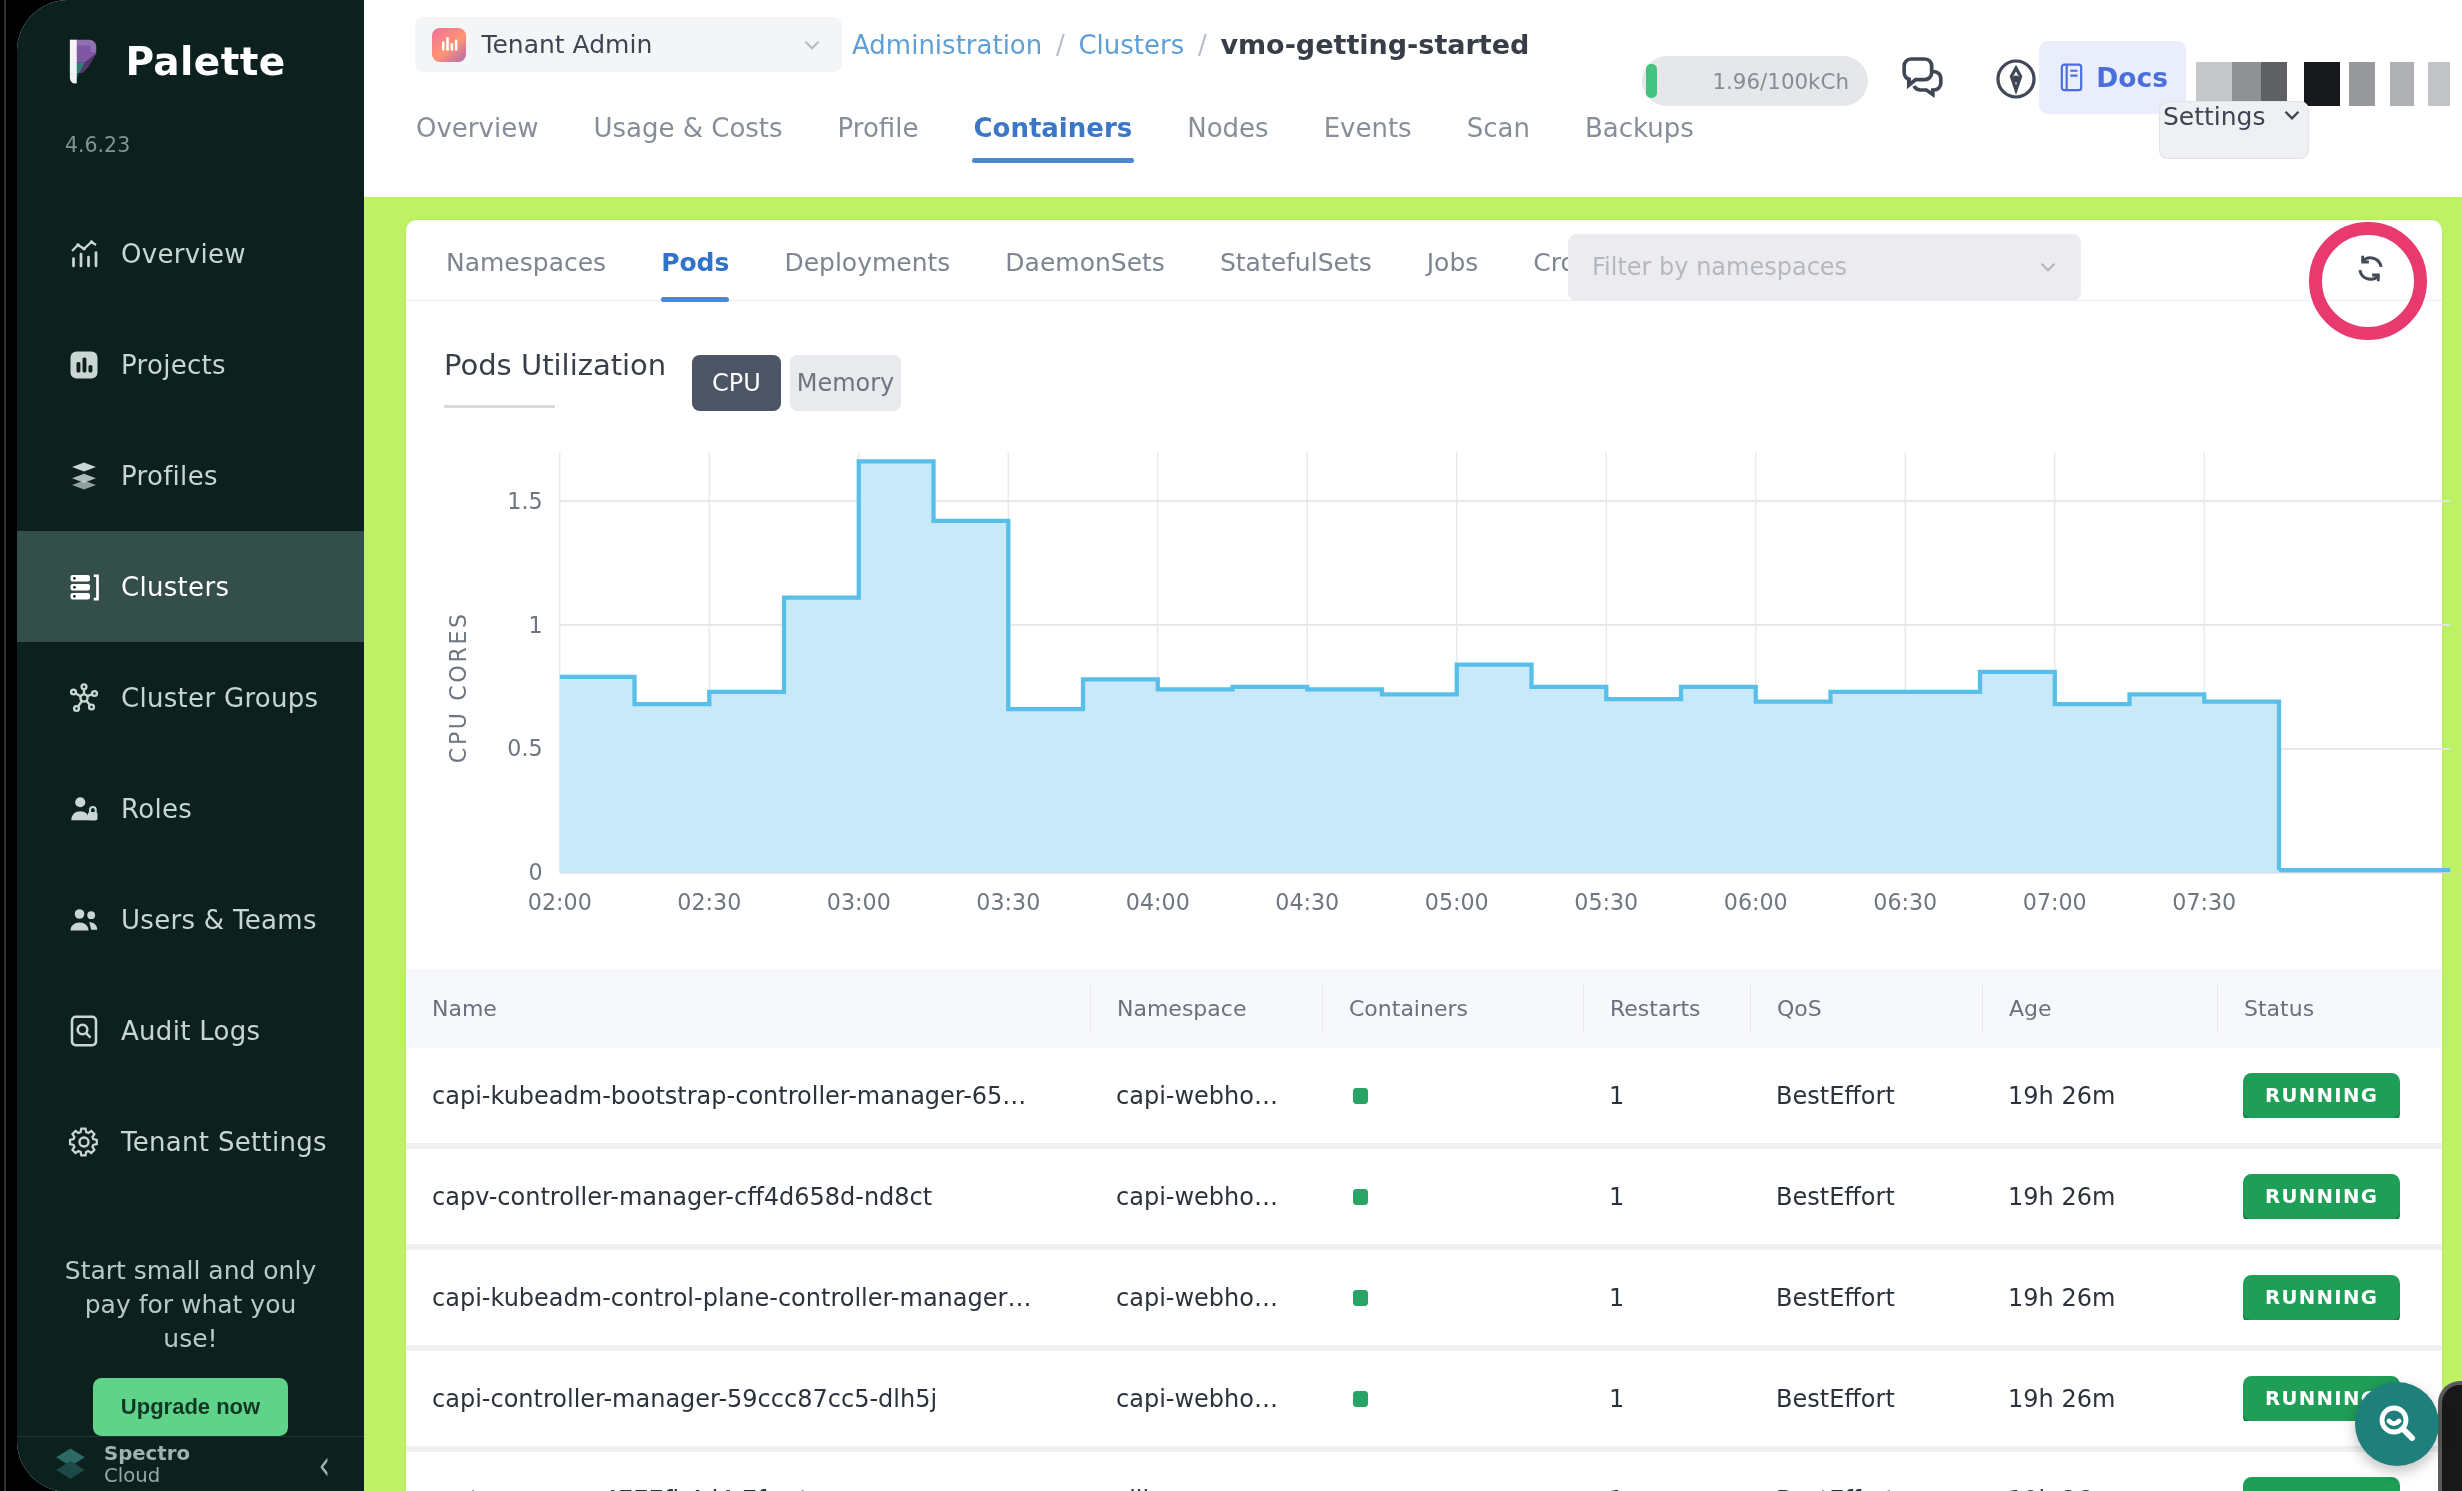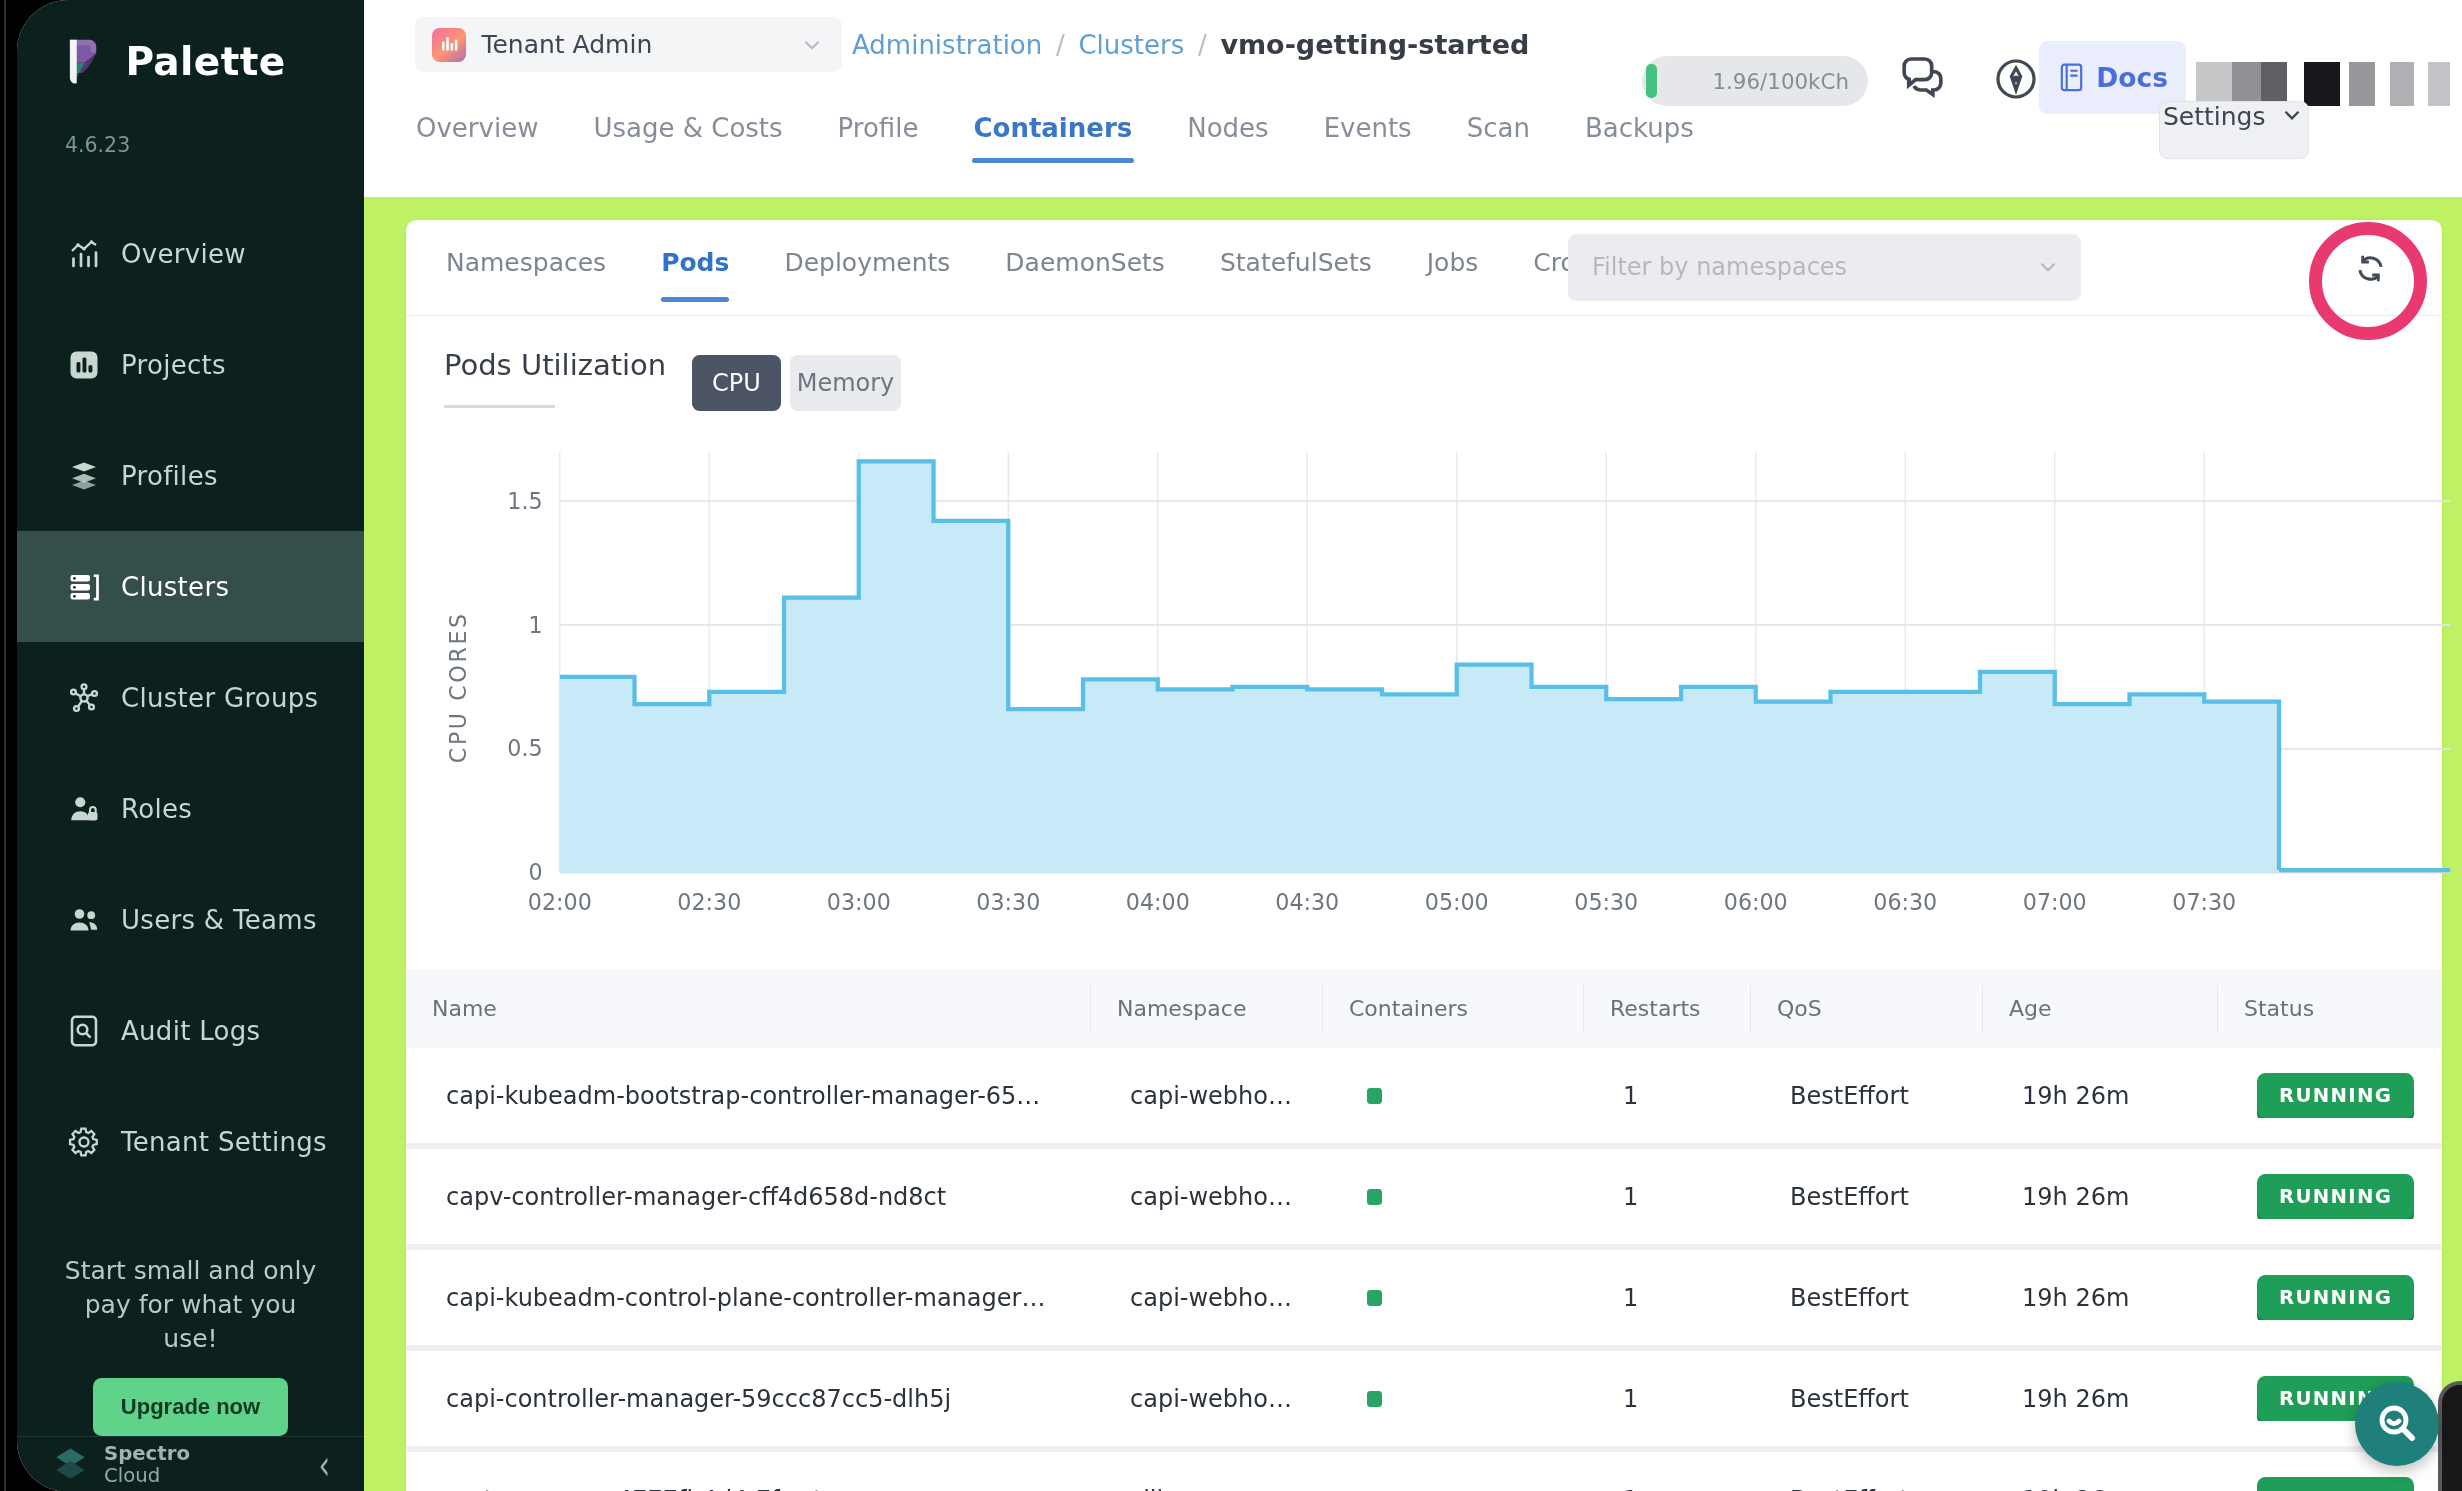--- a/index.html
+++ b/index.html
@@ -50,21 +50,21 @@
   .redacted div { height:44px; }
   .tabs { position:absolute; left:52px; top:94px; height:67px; display:flex; gap:55px; }
   .tab { position:relative; display:flex; align-items:center; color:#878d99; font-size:26px; font-weight:500; cursor:pointer; }
   .tab.active { color:#3b77c6; font-weight:600; }
   .tab.active::after { content:""; position:absolute; left:-1.7px; right:-1.7px; bottom:-1.7px; height:4.3px; background:#4b87d2; border-radius:2.6px; }
   .settings-btn { position:absolute; left:1795px; top:101px; width:150px; height:58px; background:#eef0f4; border:0.9px solid #e1e3e8; border-radius:8.5px; display:flex; justify-content:center; gap:13.7px; cursor:pointer; }
   .settings-label { color:#3e4552; font-size:25px; font-weight:500; }
 
   
   .panel { position:absolute; left:42px; top:220px; width:2036px; height:1273px; background:#fff; border-radius:10.3px 10.3px 0 0; box-shadow:0 0.9px 3.4px rgba(30,40,60,.07); }
-  .toolbar { position:relative; height:96px; border-bottom:1.7px solid #ececf0;padding-left:14px; }
+  .toolbar { position:relative; height:81px; border-bottom:1.7px solid #ececf0;padding-left:14px; }
   .subtabs { position:absolute; left:40px; top:0; height:85px; display:flex; gap:55px; }
   .subtab { position:relative; display:flex; align-items:center; color:#7e8490; font-size:25px; font-weight:500; cursor:pointer; white-space:nowrap; }
   .subtab.active { color:#3173c8; font-weight:600; }
   .subtab.active::after { content:""; position:absolute; left:0; right:0; bottom:3.4px; height:4.3px; background:#4b87d2; border-radius:2.6px; }
   .ns-filter { position:absolute; left:1162px; top:13.7px; width:513px; height:67px; background:#ececf0; border-radius:8.5px; display:flex; align-items:center; cursor:text; z-index:2; }
   .ns-placeholder { margin-left:24px; color:#b4b8c0; font-size:24px; }
   .ns-filter .chev { position:absolute; right:20.5px; }
   .time-range { position:absolute; left:1696px; top:6.8px; width:224px; height:79px; background:#fff; border:1.7px solid #dcdee5; border-radius:8.5px; display:flex; align-items:center; cursor:pointer; z-index:2; }
   .tr-label { margin-left:26px; color:#2f3642; font-size:25px; }
   .time-range .chev { position:absolute; right:15.4px; }
@@ -76,21 +76,21 @@
   .toggle-mem { position:absolute; left:384px; top:135px; width:111px; height:56px; background:#e9eaee; border-radius:7.7px; color:#6e7580; font-size:24px; display:flex; align-items:center; justify-content:center; cursor:pointer; }
   #chart-svg { position:absolute; left:0; top:215px; }
 
   
   .table { position:absolute; left:0; top:749px; width:100%; }
   .thead { height:79px; background:#f7f8fb; display:grid; grid-template-columns:684px 232px 261px 167px 232px 235px 1fr; align-items:center; }
   .thead .th { color:#6a717d; font-size:22px; padding-left:26px; height:48px; line-height:48px; }
   .thead .th + .th { border-left:1.7px solid #e7e7ed; }
   .rows { background:#f0f0f3; }
   .trow { height:95px; background:#fff; margin-bottom:6px; display:grid; grid-template-columns:684px 232px 261px 167px 232px 235px 1fr; align-items:center; cursor:pointer; }
-  .trow > div { padding-left:40px; color:#2c323b; font-size:24px; white-space:nowrap; overflow:hidden; }
+  .trow > div { padding-left:26px; color:#2c323b; font-size:24px; white-space:nowrap; overflow:hidden; }
   .csq { width:15.4px; height:15.4px; border-radius:3.4px; background:#28a566; margin-left:5.1px; }
   .badge { display:inline-block; padding:11px 22px; border-radius:8.5px; background:#1f9e57; box-shadow:0 4.3px 0 #178549; color:#fff; font-size:19.7px; font-weight:700; letter-spacing:1.3px; }
 
   
   .pink-ring { position:absolute; left:2309px; top:222px; width:118px; height:118px; border:13.7px solid #e93a6f; border-radius:50%; z-index:60; pointer-events:none; }
   .chat-widget { position:absolute; left:2355px; top:1382px; width:84px; height:84px; border-radius:50%; background:#1f7f7b; box-shadow:0 5.1px 13.7px rgba(0,0,0,.25); display:flex; align-items:center; justify-content:center; cursor:pointer; z-index:55; }
   .corner-sliver { position:absolute; right:0; bottom:0; width:24px; height:111px; background:#181818; border-top:4.3px solid #5a5a5a; border-left:4.3px solid #5a5a5a; border-top-left-radius:22px; z-index:50; }
   .chev { display:inline-flex; }
 </style>
 </head>

